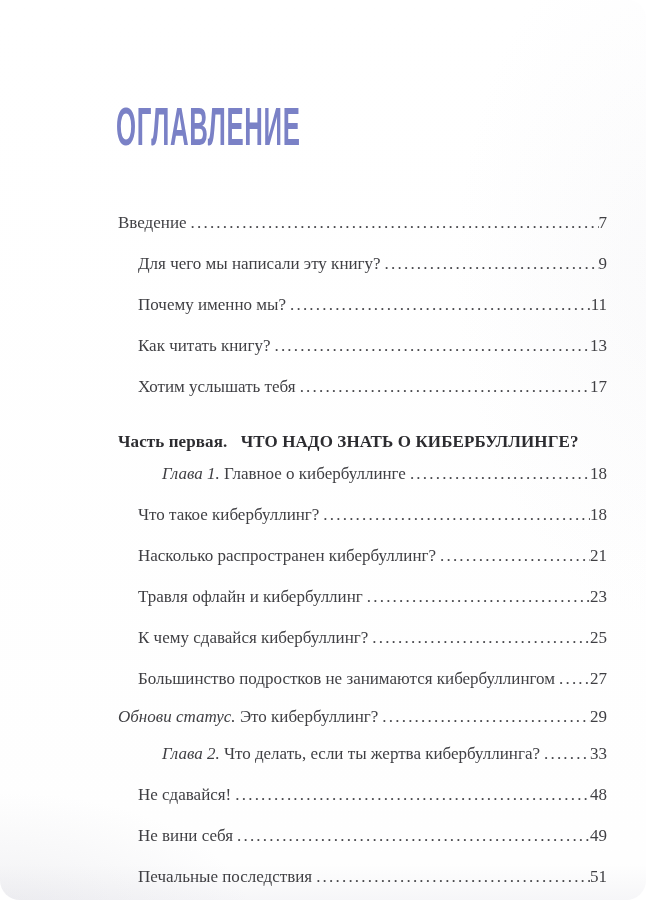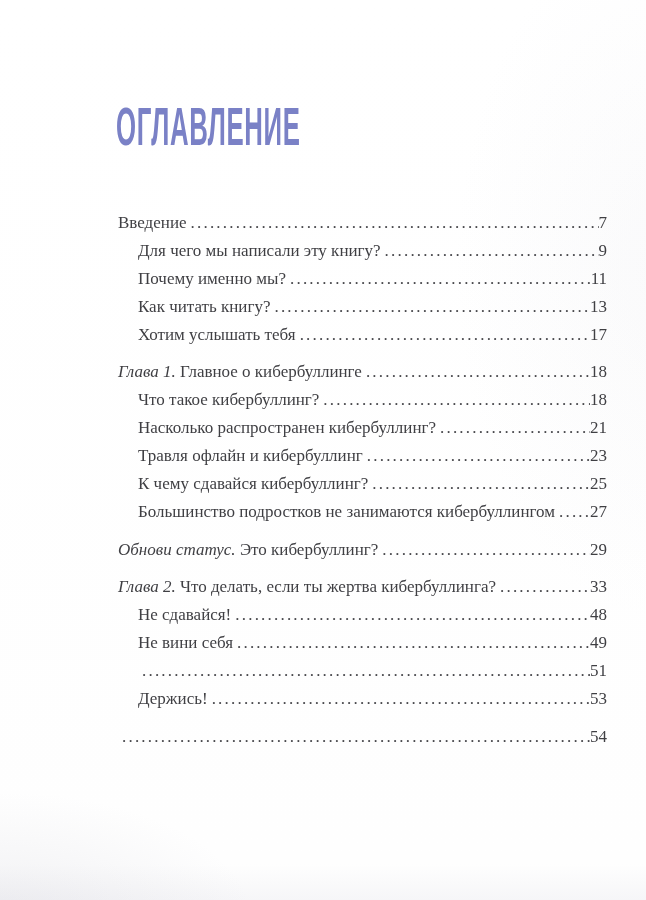--- a/index.html
+++ b/index.html
@@ -14,20 +14,21 @@
     font-family: "Liberation Serif", "DejaVu Serif", serif;
     overflow: hidden;
   }
   .page {
     position: absolute;
     inset: 0;
     background:
       radial-gradient(ellipse 360px 180px at 0% 102%, rgba(205,205,214,0.28), rgba(255,255,255,0) 70%),
       radial-gradient(ellipse 300px 500px at 103% 30%, rgba(228,228,234,0.18), rgba(255,255,255,0) 70%),
       linear-gradient(180deg, #ffffff 0%, #fefefe 96%, #f6f6f8 100%);
+    border-radius: 20px;
   }
   .title {
     position: absolute;
     left: 116px;
     top: 100px;
     font-family: "Liberation Sans", "DejaVu Sans", sans-serif;
     font-weight: 700;
     font-size: 43px;
     line-height: 43px;
     letter-spacing: 1px;
@@ -44,28 +45,28 @@
     font-size: 17px;
     color: #3f3f43;
   }
   .toc-row {
     display: flex;
     align-items: baseline;
     height: 28px;
     line-height: 28px;
     white-space: nowrap;
   }
-  .toc-row.level-1 { padding-left: 20px; }
+  .toc-row.level-1 { padding-left: 20px; margin-top: 13px; }
   .row-part {
     margin-top: 27px;
     font-weight: 700;
     color: #2c2c30;
     letter-spacing: 0.1px;
   }
-  .row-chapter { margin-top: 9px; }
+  .row-chapter { margin-top: 9px; margin-left: 44px; }
   .row-part + .row-chapter { margin-top: 4px; }
   .row-status { margin-top: 10px; }
   .entry-text { flex: 0 0 auto; }
   .prefix { font-style: italic; }
   .row-part .prefix { font-style: normal; margin-right: 9px; }
   .dots {
     flex: 1 1 auto;
     overflow: hidden;
     white-space: nowrap;
     padding-left: 4px;
@@ -107,20 +108,24 @@
       <div class="toc-row row-normal level-1">
     <span class="entry-text"><span>Как читать книгу?</span></span>
     <span class="dots"></span>
     <span class="pagenum">13</span>
   </div>
       <div class="toc-row row-normal level-1">
     <span class="entry-text"><span>Хотим услышать тебя</span></span>
     <span class="dots"></span>
     <span class="pagenum">17</span>
   </div>
+      <div class="toc-row row-part level-0">
+    <span class="entry-text"><span class="prefix">Часть первая. </span><span>ЧТО НАДО ЗНАТЬ О КИБЕРБУЛЛИНГЕ?</span></span>
+
+  </div>
       <div class="toc-row row-chapter level-0">
     <span class="entry-text"><span class="prefix">Глава 1. </span><span>Главное о кибербуллинге</span></span>
     <span class="dots"></span>
     <span class="pagenum">18</span>
   </div>
       <div class="toc-row row-normal level-1">
     <span class="entry-text"><span>Что такое кибербуллинг?</span></span>
     <span class="dots"></span>
     <span class="pagenum">18</span>
   </div>
@@ -158,20 +163,21 @@
     <span class="entry-text"><span>Не сдавайся!</span></span>
     <span class="dots"></span>
     <span class="pagenum">48</span>
   </div>
       <div class="toc-row row-normal level-1">
     <span class="entry-text"><span>Не вини себя</span></span>
     <span class="dots"></span>
     <span class="pagenum">49</span>
   </div>
       <div class="toc-row row-normal level-1">
+    <span class="entry-text"><span>Печальные последствия</span></span>
     <span class="dots"></span>
     <span class="pagenum">51</span>
   </div>
       <div class="toc-row row-normal level-1">
     <span class="entry-text"><span>Держись!</span></span>
     <span class="dots"></span>
     <span class="pagenum">53</span>
   </div>
       <div class="toc-row row-status level-0">
     <span class="dots"></span>

